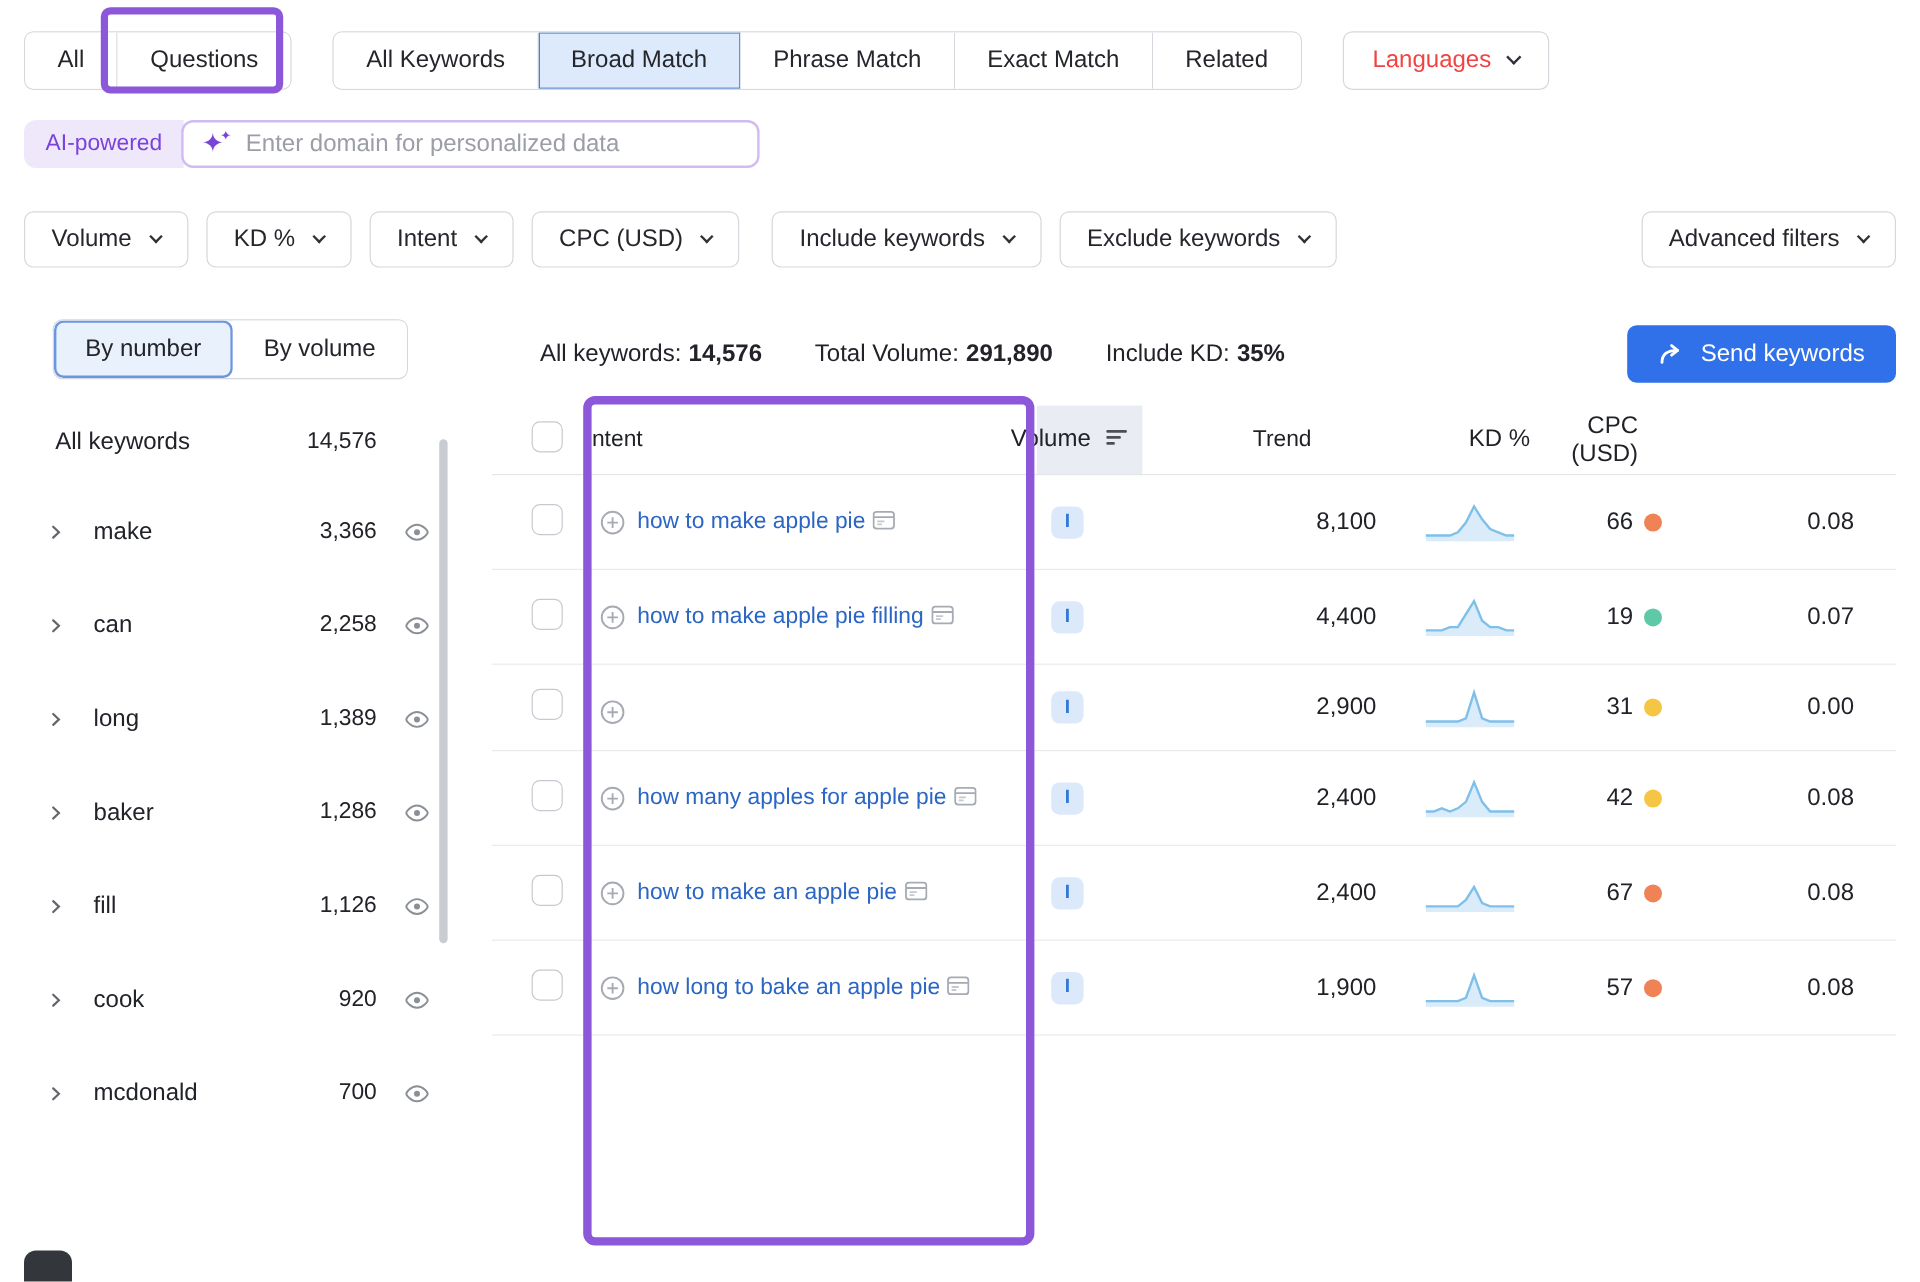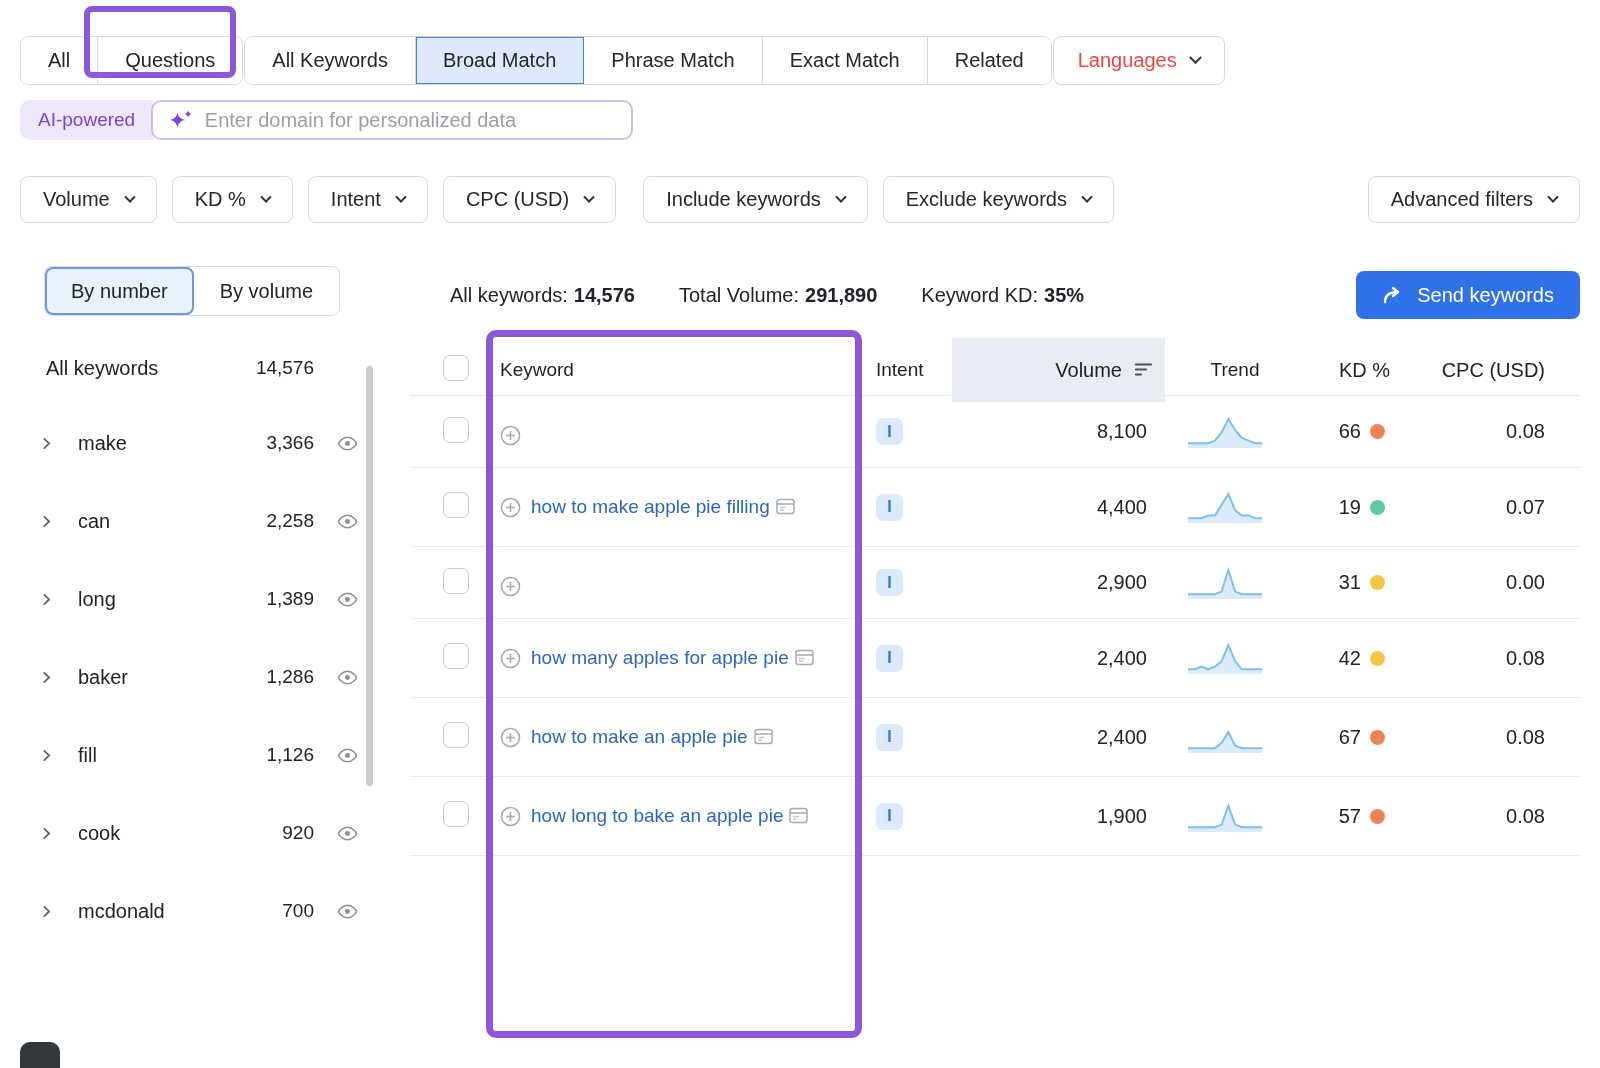--- a/index.html
+++ b/index.html
@@ -2,21 +2,21 @@
 <html style="--annotation: #8c57d9; --brand-blue: #3070e8; --link-blue: #2b66c4; --selected-tab-bg: #ddeafb; --intent-badge-bg: #dce9fb; --intent-badge-text: #3077d6; --kd-orange: #ef8356; --kd-green: #5fc9a7; --kd-yellow: #f5c644; --trend-line: #7fc0ea; --trend-fill: #daecfa; --ai-purple: #7a43d9;"><head>
 <meta charset="utf-8">
 <style>
   * { margin:0; padding:0; box-sizing:border-box; }
   html,body { width:1600px; height:1068px; overflow:hidden; background:#fff;
     font-family:"Liberation Sans", sans-serif; color:#212329; }
   .app { position:relative; width:1600px; height:1068px; background:#fff; }
   button { font-family:inherit; cursor:pointer; }
 
   
-  .tabs-row { position:absolute; top:36px; left:20px; right:20px; display:flex; align-items:center; gap:1px; }
+  .tabs-row { position:absolute; top:26px; left:20px; right:20px; display:flex; align-items:center; gap:34px; }
   .tab-group { display:inline-flex; border:1px solid #d5d8dd; border-radius:8px; overflow:hidden; background:#fff; height:49px; }
   .tab { font-size:20px; color:#24262b; background:#fff; border:none; border-right:1px solid #d5d8dd; padding:0 27px; }
   .tab:last-child { border-right:none; }
   .tab.selected { background:var(--selected-tab-bg,#ddeafb); outline:1.5px solid #4d7fc7; outline-offset:-1.5px; }
   .languages-btn { display:flex; align-items:center; gap:14px; height:49px; padding:0 24px;
     border:1px solid #d5d8dd; border-radius:8px; background:#fff; font-size:20px; color:#ef4444; }
   .chev { width:9px; height:9px; border-right:2.2px solid #2f3237; border-bottom:2.2px solid #2f3237;
     display:inline-block; transform:rotate(45deg) translate(-2px,-2px); }
 
   
@@ -275,33 +275,32 @@
           </div>
         </div>
     </div>
     <div class="side-scrollbar"></div>
   </aside>
 
   <main class="main">
     <div class="summary-row">
       <span class="sum-item"><span>All keywords:</span><b>14,576</b></span>
       <span class="sum-item"><span>Total Volume:</span><b>291,890</b></span>
-      <span class="sum-item"><span>Keyword KD:</span><b>35%</b></span>
+      <span class="sum-item"><span>Include KD:</span><b>35%</b></span>
       <button class="send-btn">
         <svg width="22" height="20" viewBox="0 0 22 20">
             <path d="M3 17c0-7 4-10 13-10" fill="none" stroke="#fff" stroke-width="2.4" stroke-linecap="round"></path>
             <path d="M11 3l5 4-5 4" fill="none" stroke="#fff" stroke-width="2.4" stroke-linecap="round" stroke-linejoin="round"></path>
           </svg>
         <span>Send keywords</span>
       </button>
     </div>
 
     <div class="thead">
       <div class="cell c-check"><span class="checkbox"></span></div>
-      <div class="cell c-kw th">Keyword</div>
       <div class="cell c-intent th">Intent</div>
       <div class="cell c-vol th">
         <span>Volume</span>
         <span><svg width="19" height="15" viewBox="0 0 19 15">
               <path d="M2 2.5h15M2 7.5h10M2 12.5h5" stroke="#4c4f55" stroke-width="2.2" stroke-linecap="round"></path>
             </svg></span>
       </div>
       <div class="cell c-trend th">Trend</div>
       <div class="cell c-kd th">KD %</div>
       <div class="cell c-cpc th">CPC (USD)</div>
@@ -310,20 +309,25 @@
     <div id="table-body">
         <div class="trow">
           <div class="cell c-check"><span class="checkbox"></span></div>
           <div class="cell c-kw">
             <span class="plus-icon">
               <svg width="21" height="21" viewBox="0 0 20 20">
                 <circle cx="10" cy="10" r="8.6" fill="none" stroke="#a6abb3" stroke-width="1.5"></circle>
                 <path d="M10 5.8v8.4M5.8 10h8.4" stroke="#a6abb3" stroke-width="1.5"></path>
               </svg>
             </span>
+            <span class="kw-text">how to make apple pie<span class="serp-icon"><svg width="19" height="17" viewBox="0 0 19 17" style="vertical-align:-2px">
+                  <rect x="1" y="1.5" width="17" height="14" rx="2.5" fill="none" stroke="#a6abb3" stroke-width="1.5"></rect>
+                  <path d="M1 6h17" stroke="#a6abb3" stroke-width="1.5"></path>
+                  <path d="M4 9.5h6M4 12h4" stroke="#c5c9cf" stroke-width="1.5"></path>
+                </svg></span></span>
           </div>
           <div class="cell c-intent">
             <span class="intent-badge">I</span>
           </div>
           <div class="cell c-vol">8,100</div>
           <div class="cell c-trend">
             <svg width="74" height="34">
               <polygon points="0,33 0.0,28.3 6.7,28.3 13.5,28.3 20.2,28.3 26.9,25.6 33.6,17.5 40.4,4.0 47.1,14.8 53.8,22.9 60.5,25.6 67.3,28.3 74.0,28.3 74,33" fill="var(--trend-fill,#daecfa)"></polygon>
               <polyline points="0.0,28.3 6.7,28.3 13.5,28.3 20.2,28.3 26.9,25.6 33.6,17.5 40.4,4.0 47.1,14.8 53.8,22.9 60.5,25.6 67.3,28.3 74.0,28.3" fill="none" stroke="var(--trend-line,#7fc0ea)" stroke-width="2"></polyline>
             </svg>

